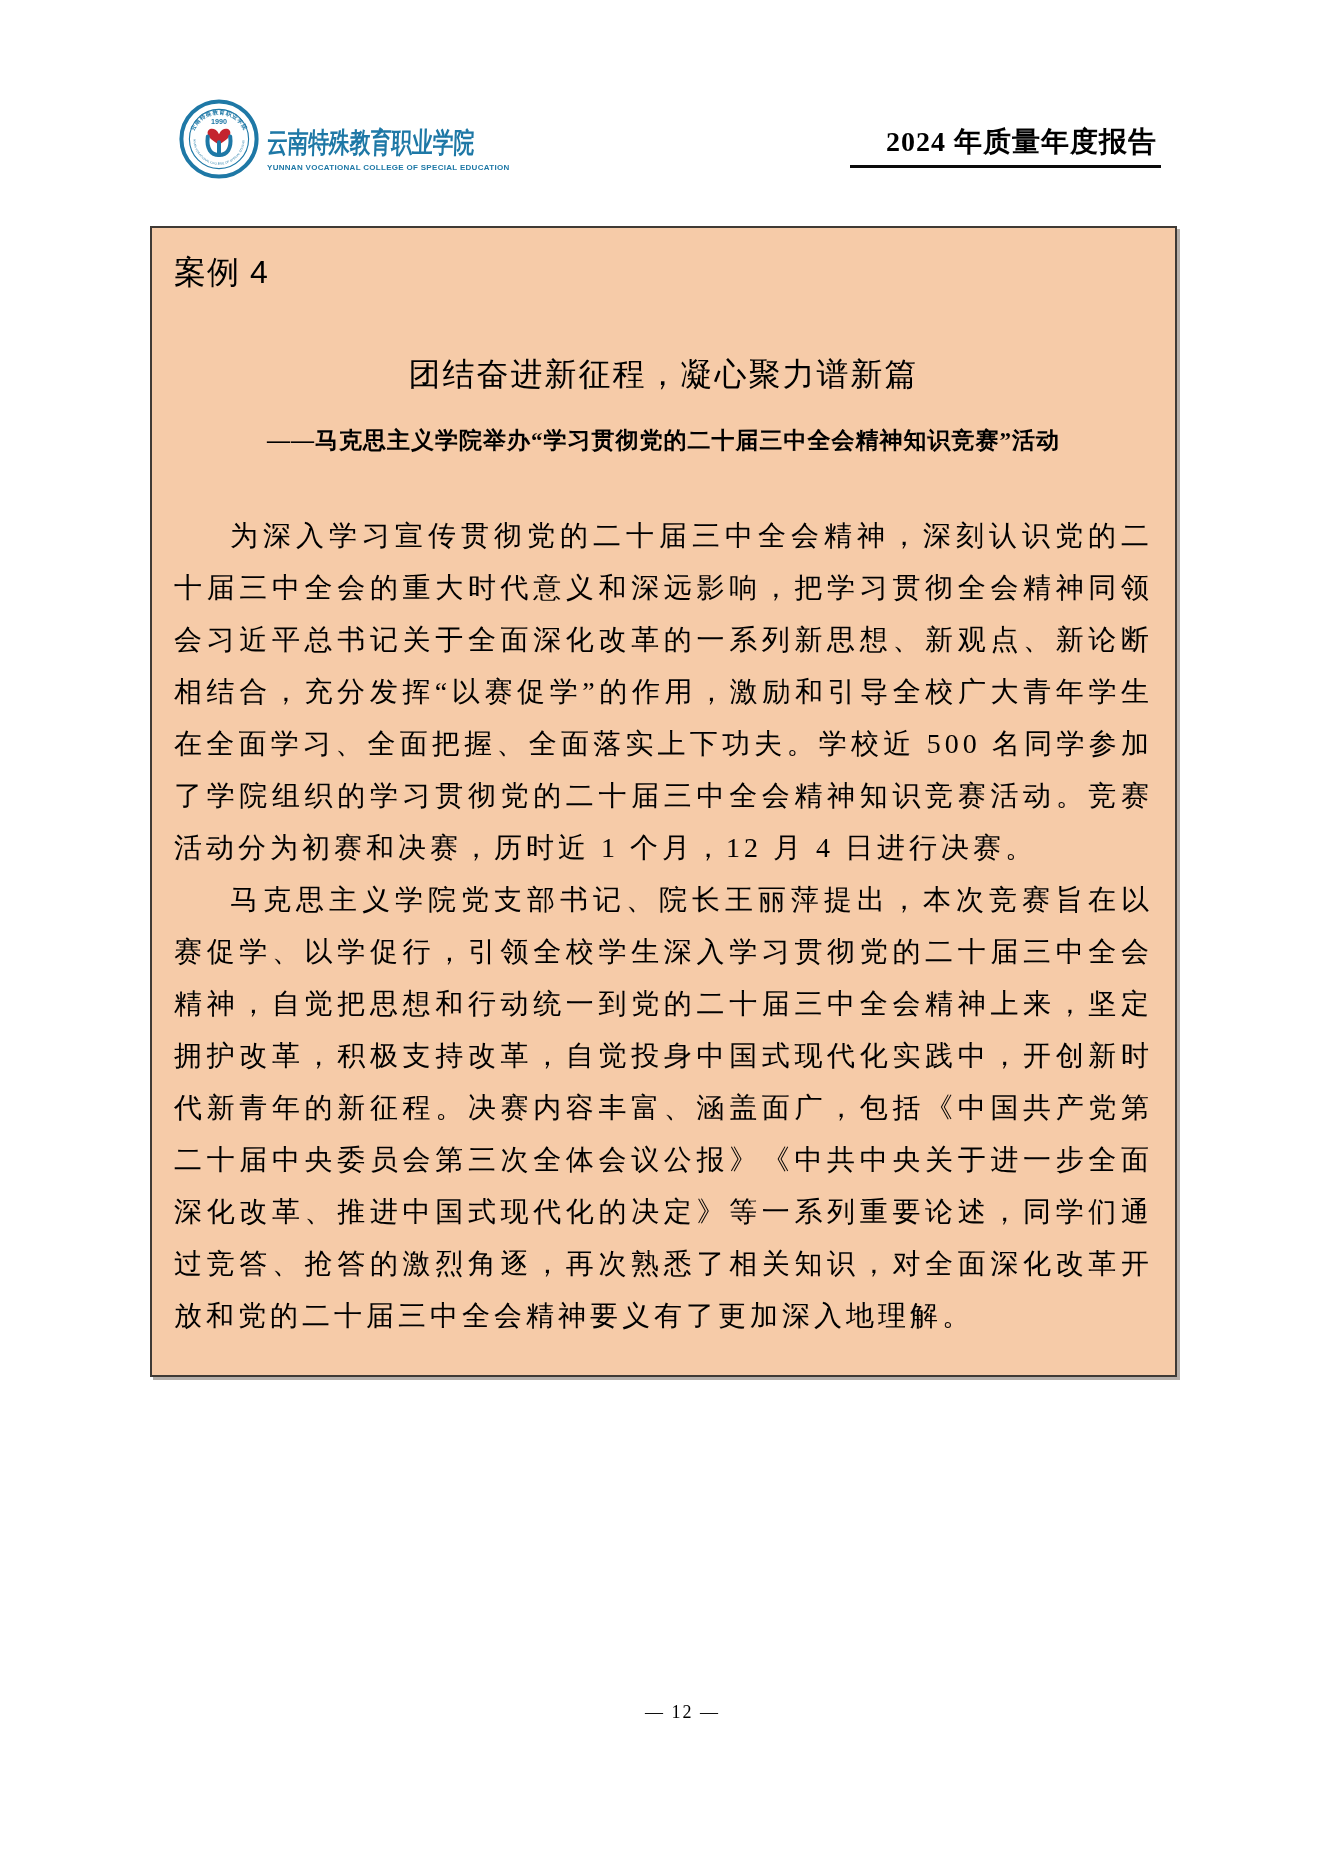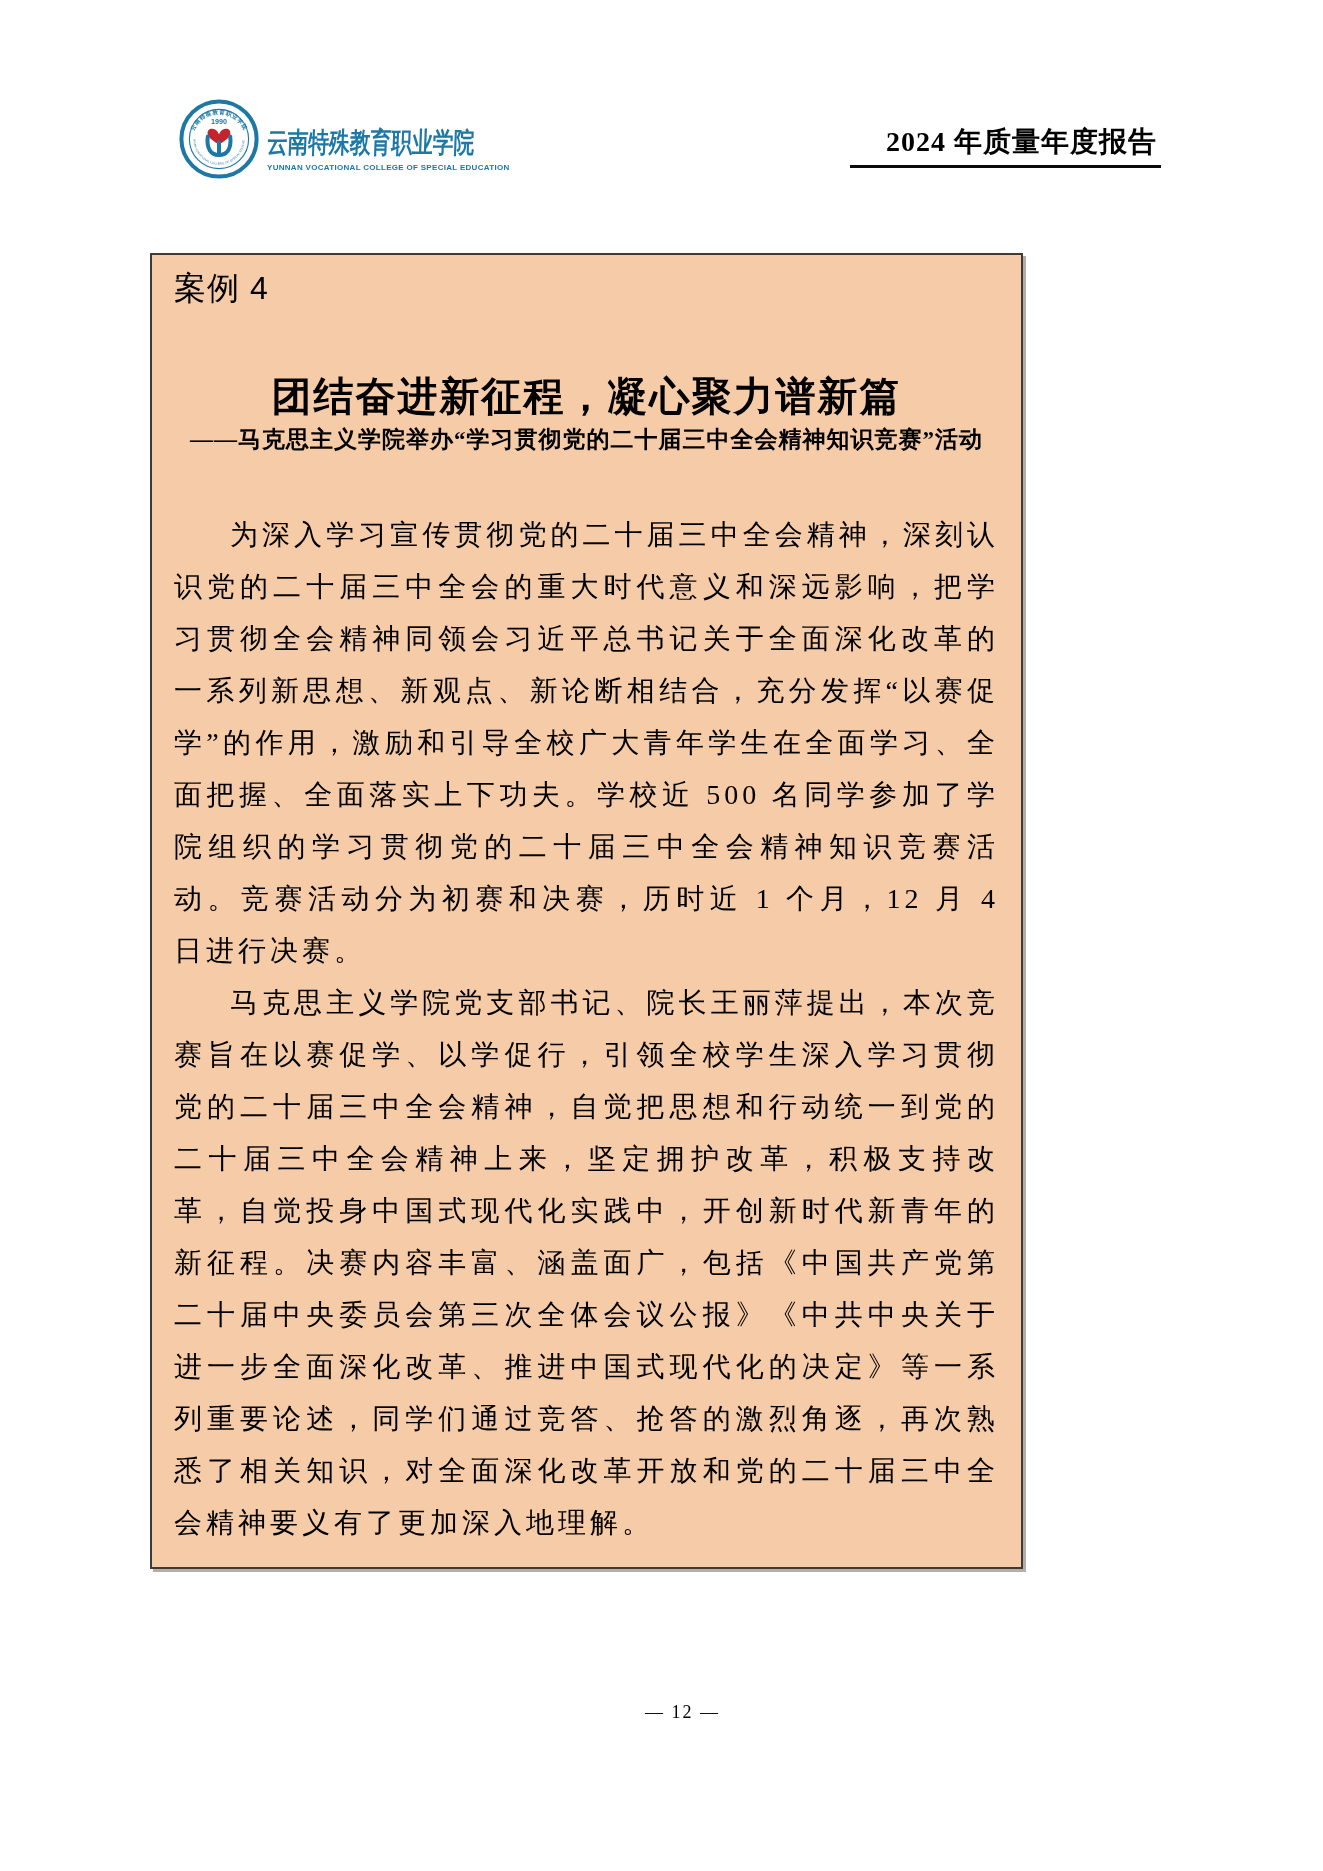--- a/index.html
+++ b/index.html
@@ -39,37 +39,38 @@
     font-size:28px; font-weight:bold; letter-spacing:1px;
     white-space:nowrap;
   }
   .header-rule {
     position:absolute; left:850px; top:165px;
     width:311px; height:3px; background:#0b0b0b;
   }
 
   
   .case-box {
-    position:absolute; left:150px; top:253px;
-    width:873px; min-height:1151px;
+    position:absolute; left:150px; top:226px;
+    width:1027px; min-height:1151px;
     background:var(--box-bg,#F6CBA8);
     border:2px solid var(--box-border,#3F3A35);
     box-shadow:3px 3px 0 rgba(90,78,66,.45);
-    padding:12px 22px 18px 22px;
+    padding:23px 22px 18px 22px;
   }
   .case-label {
     font-family:"Liberation Sans", sans-serif;
     font-size:32px; font-weight:500; letter-spacing:1px;
   }
   .case-title {
     margin-top:58px;
     text-align:center;
-    font-size:40px; font-weight:bold; letter-spacing:2px;
+    font-size:32px; font-weight:normal; letter-spacing:2px;
   }
   .case-subtitle {
+    margin-top:28px;
     text-align:center;
     font-size:23px; font-weight:bold; letter-spacing:1px;
     white-space:nowrap;
   }
   .case-body { margin-top:54px; }
   .case-body p {
     font-size:28px; line-height:52px; letter-spacing:4px;
     text-align:justify; text-justify:inter-ideograph;
     text-indent:2em;
   }

